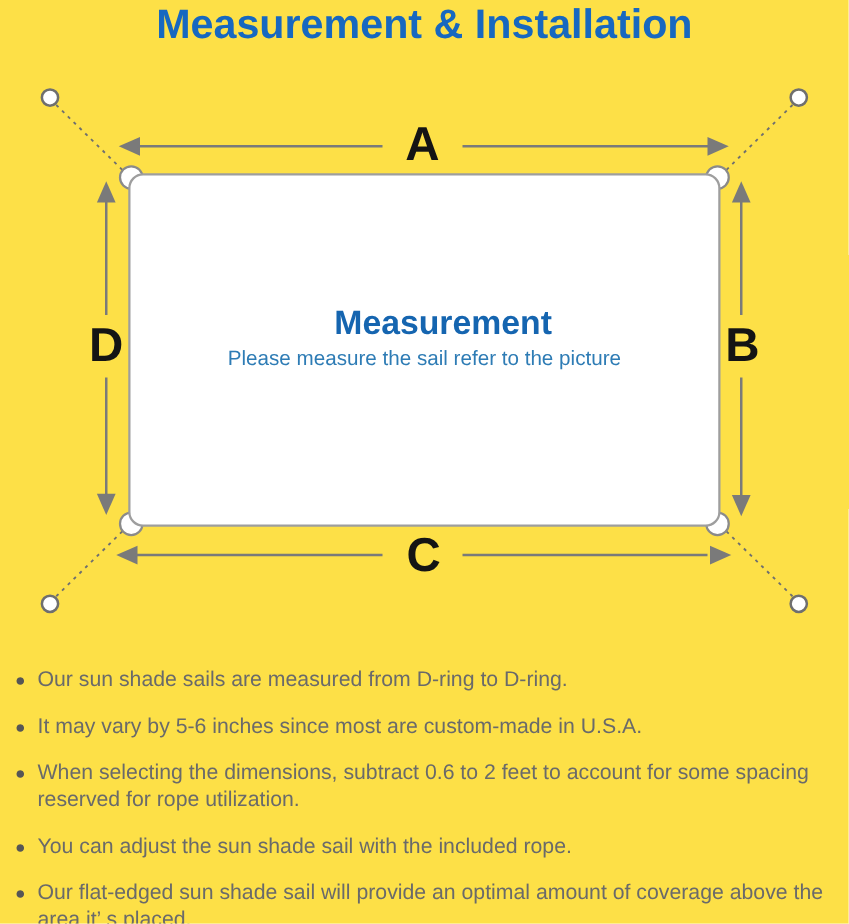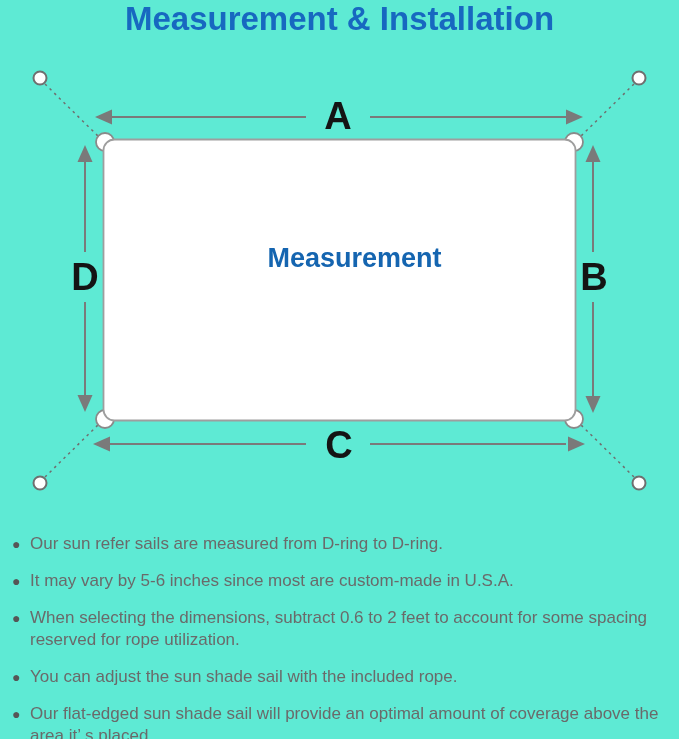--- a/index.html
+++ b/index.html
@@ -1,17 +1,17 @@
 <!DOCTYPE html>
 <html><head>
 <meta charset="utf-8">
 <style>
   html,body{margin:0;padding:0;background:#fff;}
   .page{
-    position:relative;width:679px;height:739px;background:#5eead4;
+    position:relative;width:679px;height:739px;background:#fde047;
     font-family:"Liberation Sans",sans-serif;overflow:hidden;
   }
   .title{
     position:absolute;top:0px;left:0;right:0;text-align:center;
     font-size:33px;font-weight:700;color:#1768c0;letter-spacing:0px;
   }
   .diagram-svg{position:absolute;top:0;left:0;}
   .dim-label{
     position:absolute;transform:translate(-50%,-50%);
     font-size:38px;font-weight:700;color:#141414;line-height:1;
@@ -89,25 +89,26 @@
       <polygon points="593,413 585.5,396 600.5,396" stroke="none"></polygon>
     </g>
   </svg>
 
   <div class="dim-label" style="left:338px;top:116px;">A</div>
   <div class="dim-label" style="left:594px;top:277px;">B</div>
   <div class="dim-label" style="left:339px;top:445px;">C</div>
   <div class="dim-label" style="left:85px;top:277px;">D</div>
 
   <div class="center-title">Measurement</div>
+  <div class="center-subtitle">Please measure the sail refer to the picture</div>
 
   <div class="notes">
     <div class="note-item">
       <span class="note-dot">●</span>
-      <div class="note-text">Our sun refer sails are measured from D-ring to D-ring.</div>
+      <div class="note-text">Our sun shade sails are measured from D-ring to D-ring.</div>
     </div>
     <div class="note-item">
       <span class="note-dot">●</span>
       <div class="note-text">It may vary by 5-6 inches since most are custom-made in U.S.A.</div>
     </div>
     <div class="note-item">
       <span class="note-dot">●</span>
       <div class="note-text">When selecting the dimensions, subtract 0.6 to 2 feet to account for some spacing reserved for rope utilization.</div>
     </div>
     <div class="note-item">

